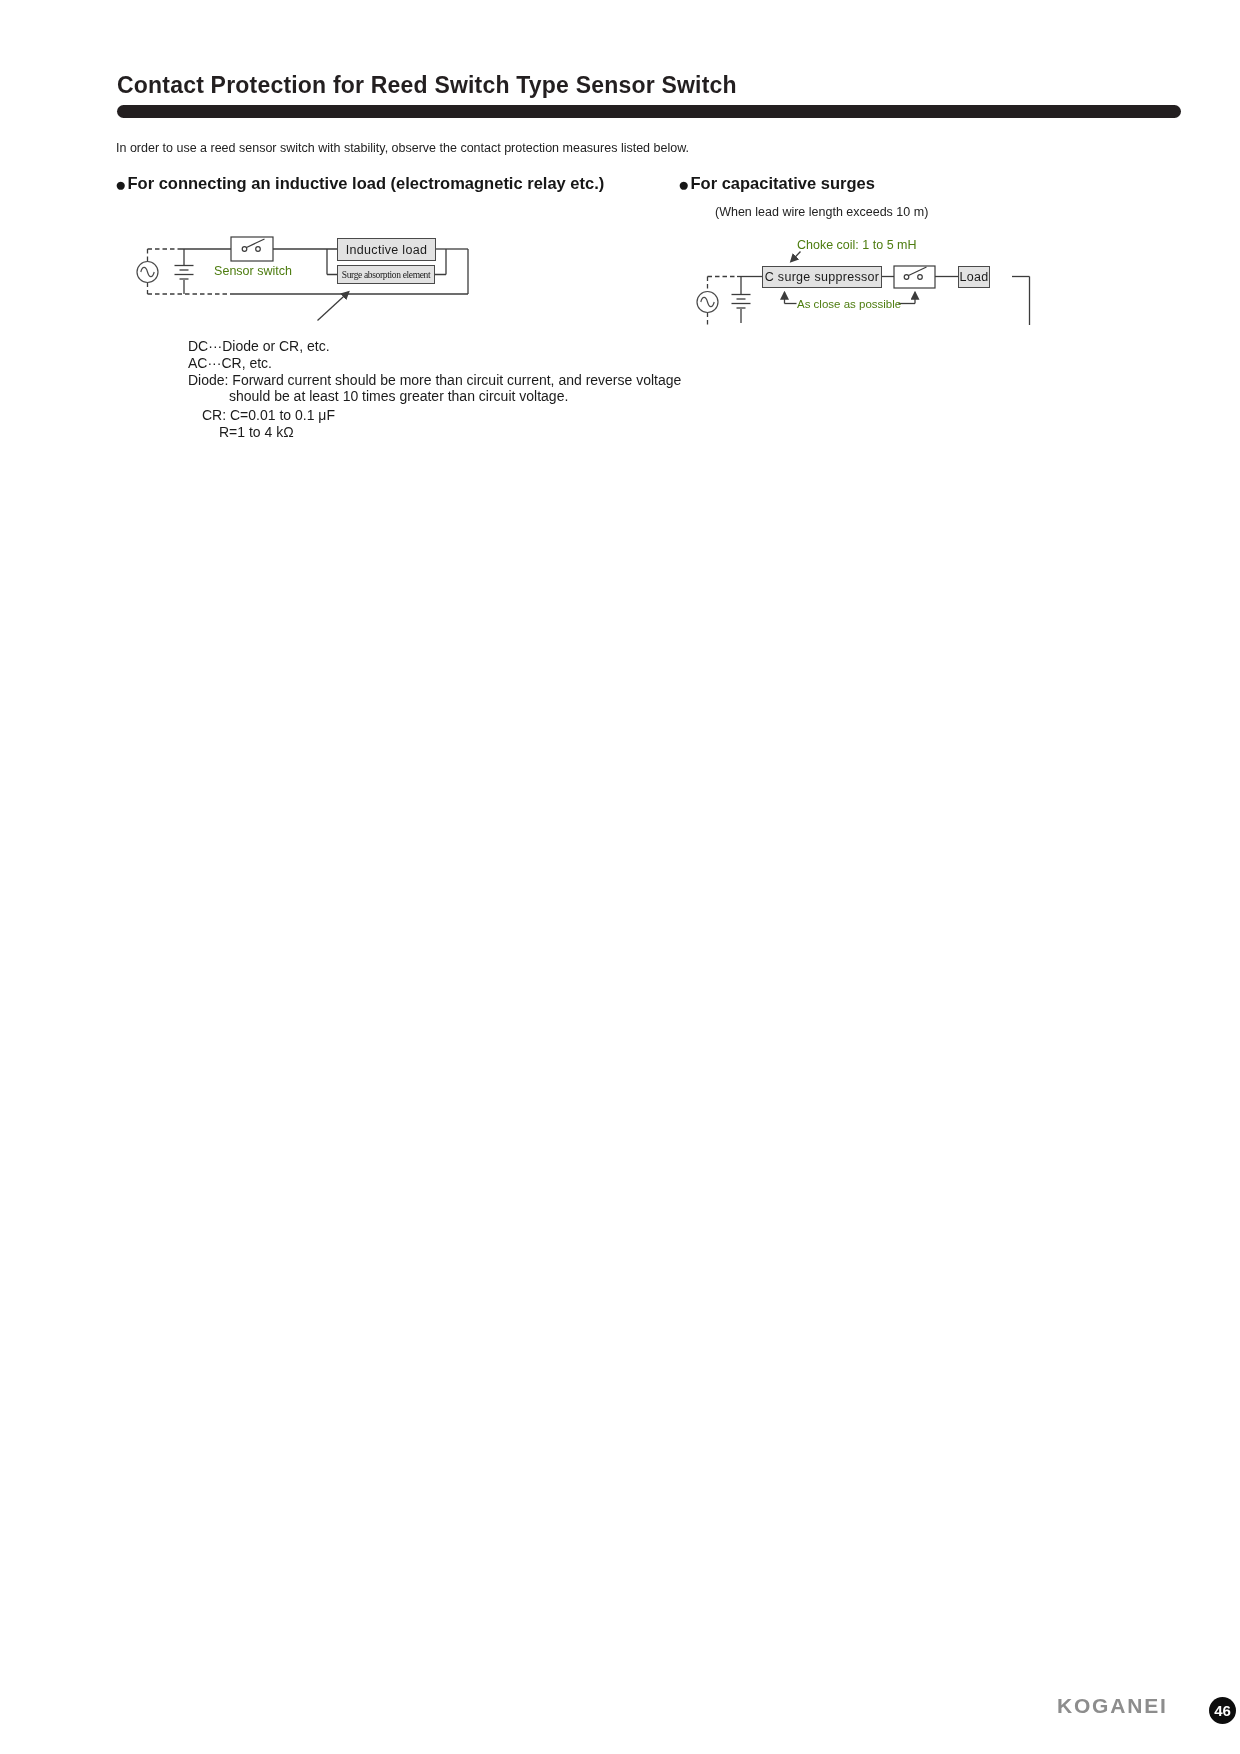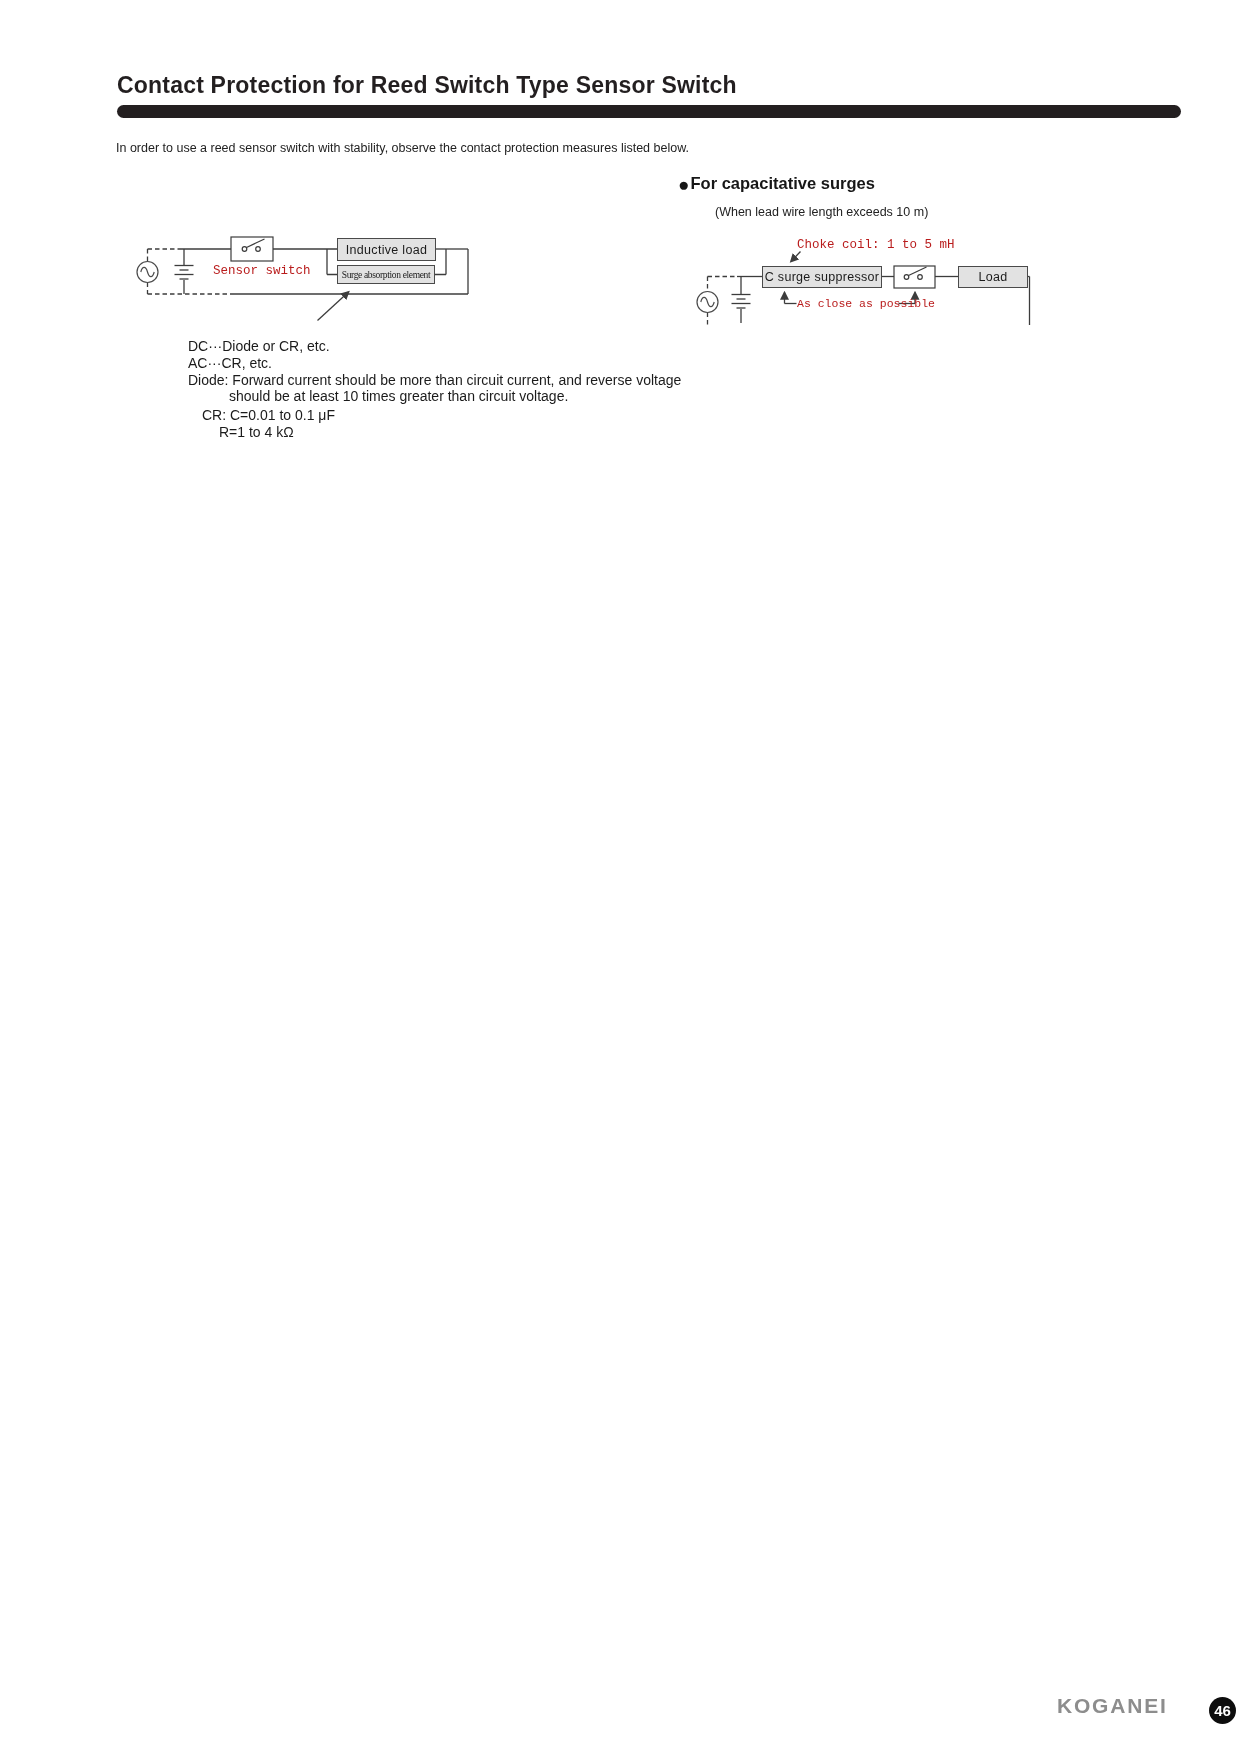--- a/index.html
+++ b/index.html
@@ -20,21 +20,21 @@
     font-size:12.5px;color:#222;white-space:nowrap;
   }
   .sec-heading{
     position:absolute;font-size:16.5px;font-weight:bold;color:#171717;white-space:nowrap;
   }
   .sec-heading .bullet{font-size:19px;vertical-align:-2px;margin-right:1px;}
   .caption{
     position:absolute;font-size:12.5px;color:#222;white-space:nowrap;
   }
   .lbl{
-    position:absolute;font-size:12.5px;color:#b91c1c;white-space:nowrap;line-height:14px;font-family:Liberation Mono, monospace;
+    position:absolute;font-size:12.5px;color:#4d7c0f;white-space:nowrap;line-height:14px;
   }
   .cbox{
     position:absolute;box-sizing:border-box;background:#e2e2e2;border:1px solid #4a4a4a;
     display:flex;align-items:center;justify-content:center;
     font-size:12.5px;color:#1b1b1b;white-space:nowrap;letter-spacing:0.3px;
   }
   .cbox.small{font-size:9.5px;letter-spacing:-0.35px;font-family:Liberation Serif, serif;}
   .note{
     position:absolute;font-size:14px;color:#1b1b1b;white-space:nowrap;
   }
@@ -128,38 +128,41 @@
       <path d="M755.5 303.5 L755.5 292.5" marker-end="url(#ah)"></path>
       <path d="M869.5 303.5 H886"></path>
       <path d="M886 303.5 L886 292.5" marker-end="url(#ah)"></path>
     </g>
   </svg>
 
   <h1 class="title">Contact Protection for Reed Switch Type Sensor Switch</h1>
   <div class="bar"></div>
   <p class="intro">In order to use a reed sensor switch with stability, observe the contact protection measures listed below.</p>
 
+  <div class="sec-heading" style="left:86px;top:174px">
+    <span class="bullet">●</span><span>For connecting an inductive load (electromagnetic relay etc.)</span>
+  </div>
 
   <div class="cbox" style="left:308px;top:238px;width:99px;height:23px">Inductive load</div>
   <div class="cbox small" style="left:308px;top:265px;width:98px;height:19px">Surge absorption element</div>
   <div class="lbl" style="left:184px;top:264px;width:80px;text-align:center">Sensor switch</div>
 
   <div class="note" style="left:159px;top:338px">DC···Diode or CR, etc.</div>
   <div class="note" style="left:159px;top:355px">AC···CR, etc.</div>
   <div class="note" style="left:159px;top:372px">Diode: Forward current should be more than circuit current, and reverse voltage</div>
   <div class="note" style="left:200px;top:388px">should be at least 10 times greater than circuit voltage.</div>
   <div class="note" style="left:173px;top:407px">CR: C=0.01 to 0.1 μF</div>
   <div class="note" style="left:190px;top:424px">R=1 to 4 kΩ</div>
 
   <div class="sec-heading" style="left:649px;top:174px">
     <span class="bullet">●</span><span>For capacitative surges</span>
   </div>
   <div class="caption" style="left:686px;top:205px">(When lead wire length exceeds 10 m)</div>
 
   <div class="lbl" style="left:768px;top:238px">Choke coil: 1 to 5 mH</div>
   <div class="cbox" style="left:733px;top:266px;width:120px;height:22px">C surge suppressor</div>
-  <div class="cbox" style="left:929px;top:266px;width:70px;height:22px">Load</div>
+  <div class="cbox" style="left:929px;top:266px;width:32px;height:22px">Load</div>
   <div class="lbl" style="left:768px;top:297px;width:101px;text-align:right;font-size:11.5px">As close as possible</div>
 
   <div class="brand">KOGANEI</div>
   <div class="page-badge">46</div>
 
 </div>
 
 </body></html>

